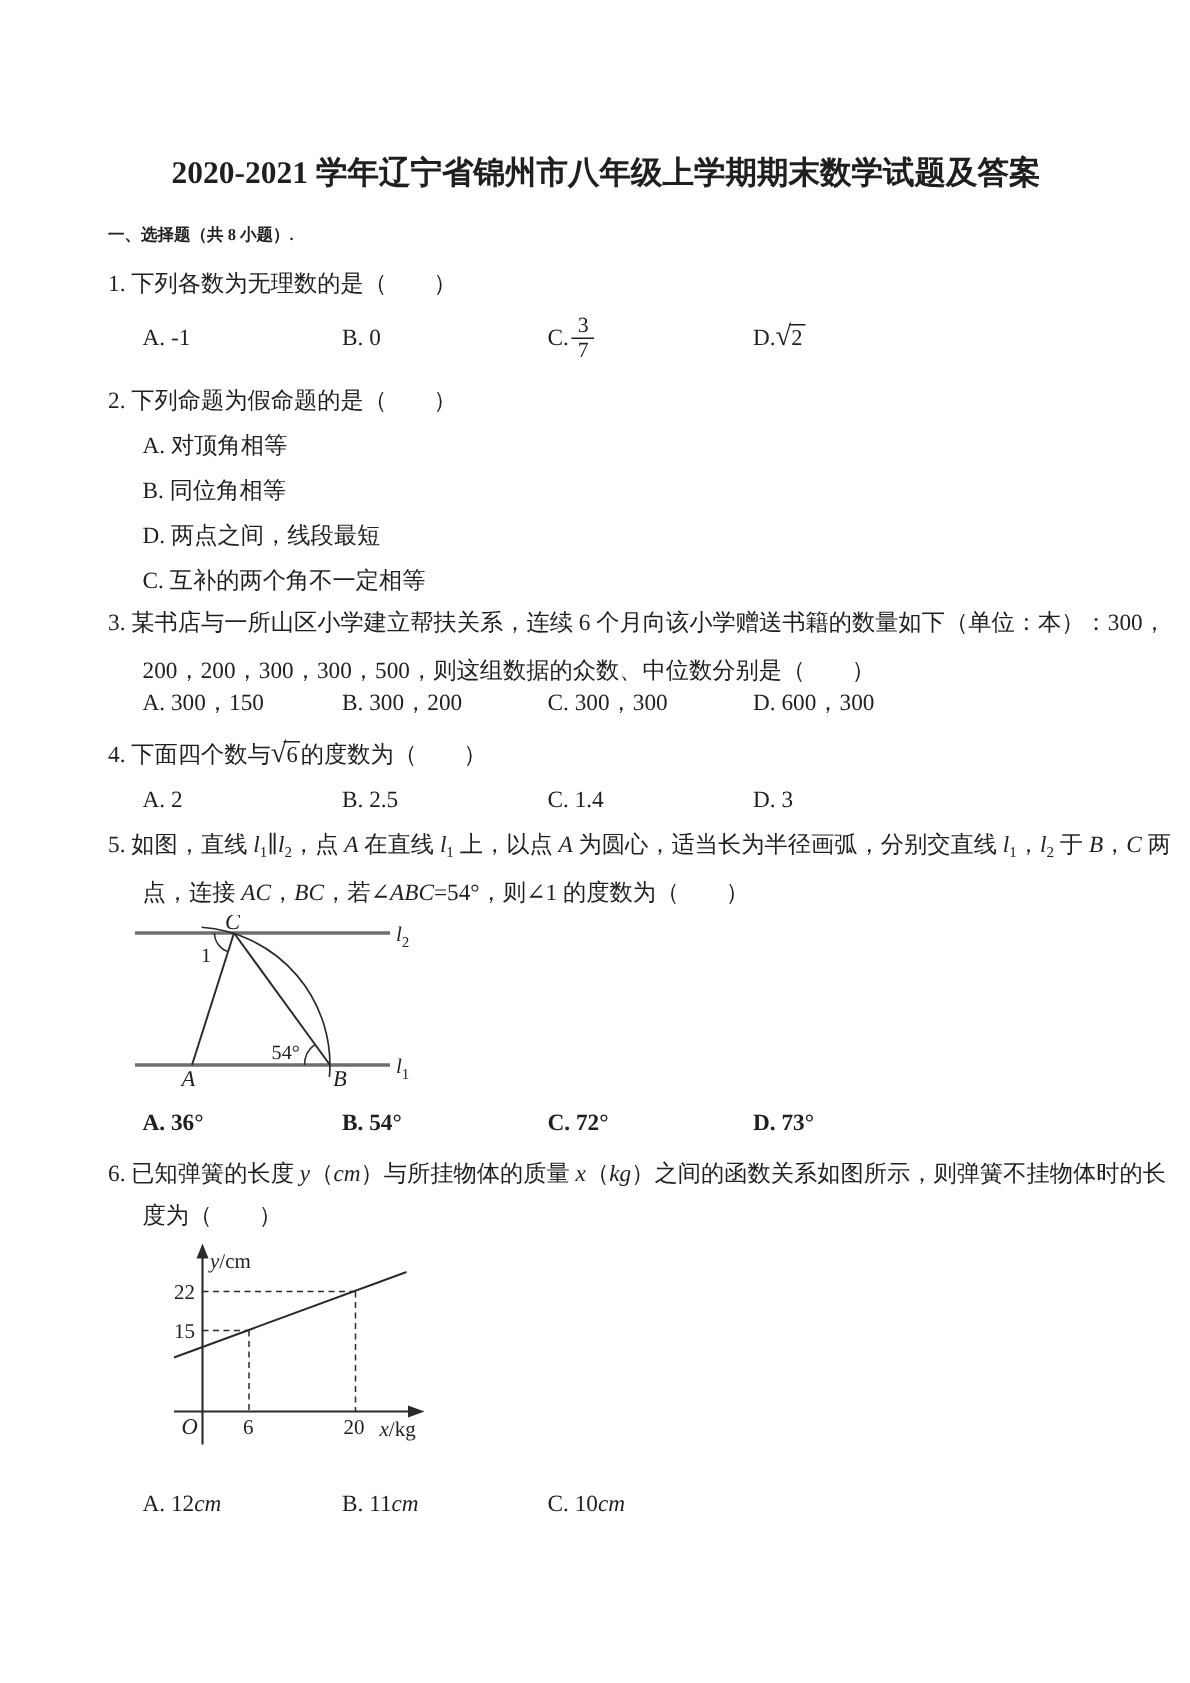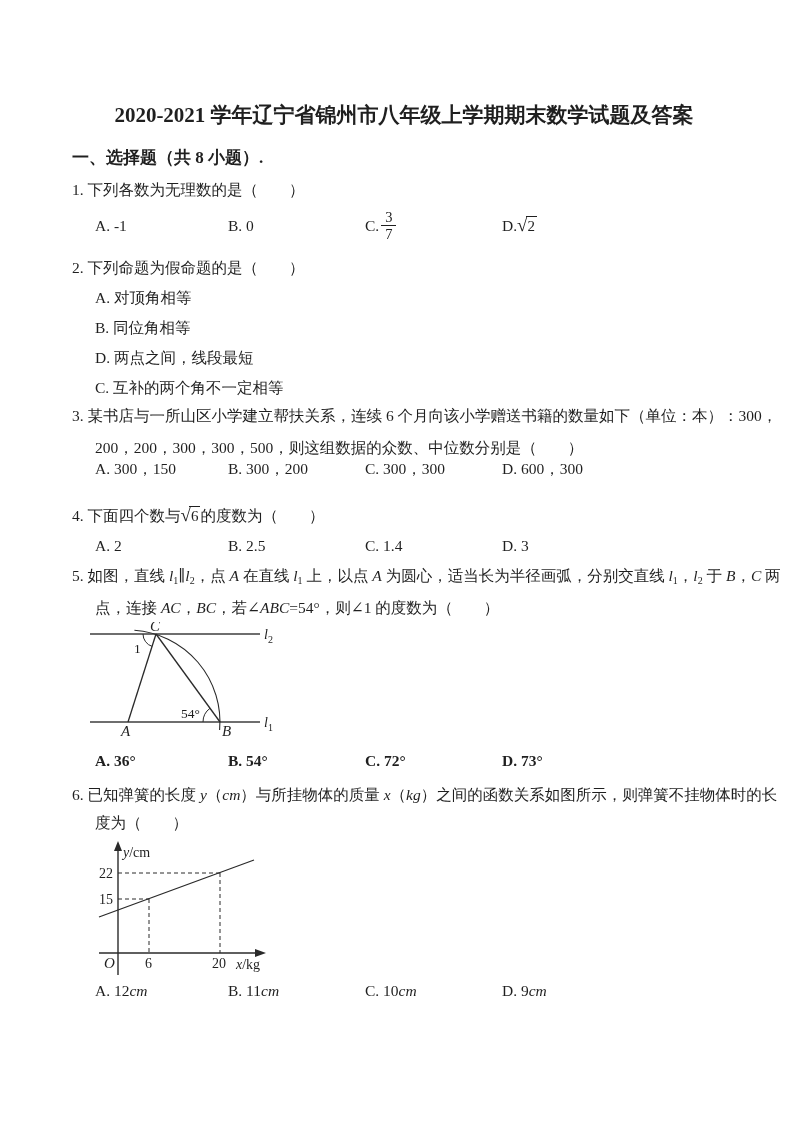--- a/index.html
+++ b/index.html
@@ -18,21 +18,21 @@
   }
   .title {
     text-align: center;
     font-size: 21px;
     font-weight: bold;
     line-height: 26px;
     white-space: nowrap;
   }
   .heading {
     margin-top: 19px;
-    font-size: 17px;
+    font-size: 11px;
     font-weight: bold;
     line-height: 21px;
   }
   .line {
     font-size: 15.5px;
     line-height: 21px;
     white-space: nowrap;
   }
   .cont { padding-left: 23px; }
   i { font-style: italic; }
@@ -54,34 +54,34 @@
     line-height: 16px;
     margin-left: 2px;
     vertical-align: middle;
   }
   .frac .num { display: block; padding: 0 4px; }
   .frac .den { display: block; padding: 0 4px; border-top: 1px solid #1f1f1f; }
   .sqrt { display: inline-flex; align-items: flex-start; }
   .rsign { font-size: 19px; line-height: 17px; }
   .rbody { border-top: 1px solid #1f1f1f; font-size: 15px; line-height: 18px; margin-left: -2px; padding: 0 2px; }
   .fig5wrap { margin-top: 4px; margin-left: 13px; }
-  .fig6wrap { margin-top: 7px; margin-left: 25px; }
+  .fig6wrap { margin-top: 7px; margin-left: 42px; }
   svg { display: block; }
   svg text {
     font-family: "Liberation Serif", "DejaVu Serif", serif;
     fill: #1f1f1f;
   }
   .mt4  { margin-top: 4px; font-weight: bold; }
   .mt7  { margin-top: 7px; }
   .mt9  { margin-top: 9px; }
   .mt10 { }
   .mt11 { margin-top: 11px; }
-  .mt12 { margin-top: 0; }
+  .mt12 { margin-top: 24px; }
   .mt13 { margin-top: 13px; }
-  .mt14 { margin-top: 26px; }
+  .mt14 { margin-top: 14px; }
 </style>
 </head>
 <body>
 
 <div class="page">
 
   <div class="title">2020-2021 学年辽宁省锦州市八年级上学期期末数学试题及答案</div>
 
   <div class="heading">一、选择题（共 8 小题）.</div>
 
@@ -209,17 +209,16 @@
         <text x="48" y="128" font-size="14">6</text>
         <text x="115" y="128" font-size="14">20</text>
         <text x="139" y="129" font-size="14"><tspan font-style="italic">x</tspan><tspan>/kg</tspan></text>
       </svg>
     </div>
 
     <div class="opts mt12">
       <span><span>A. 12</span><i>cm</i></span>
       <span><span>B. 11</span><i>cm</i></span>
       <span><span>C. 10</span><i>cm</i></span>
-      <span><span>D. 9</span><i>cm</i></span>
     </div>
   </section>
 
 </div>
 
 </body></html>

